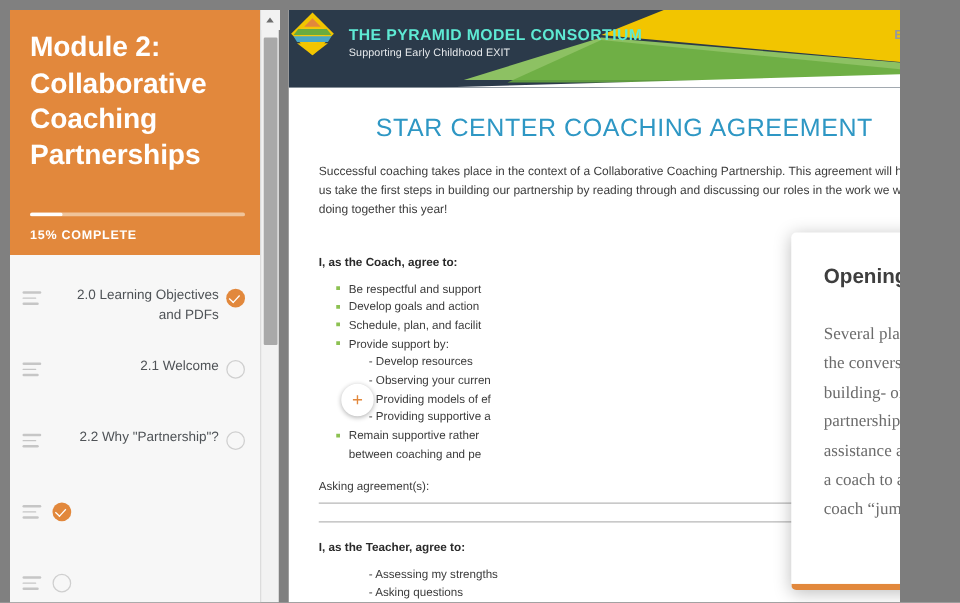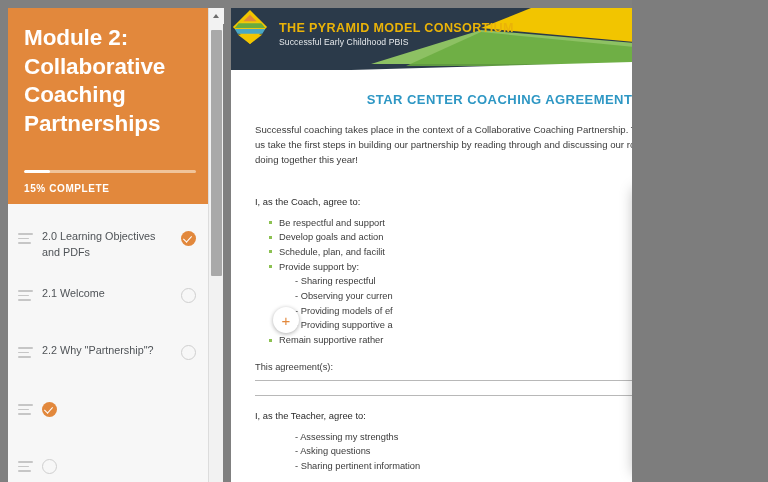--- a/index.html
+++ b/index.html
@@ -4,21 +4,21 @@
 <style>
   * { box-sizing: border-box; margin: 0; padding: 0; }
   html, body {
     width: 768px; height: 482px;
     overflow: hidden;
     background: #7d7d7d;
     font-family: "Liberation Sans", sans-serif;
   }
   #app {
     position: relative;
-    width: 632px; height: 482px;
+    width: 720px; height: 482px;
     background: #808080;
     overflow: hidden;
   }
 
   
   #sidebar {
     position: absolute;
     left: 8px; top: 8px;
     width: 200px; height: 474px;
     background: #f7f7f7;
@@ -87,20 +87,21 @@
   }
   .lesson-icon i:nth-child(1) { width: 15px; }
   .lesson-icon i:nth-child(2) { width: 11px; }
   .lesson-icon i:nth-child(3) { width: 13px; }
   .lesson-label {
     flex: 1 1 auto;
     font-size: 10.8px;
     color: #4f5357;
     line-height: 1.45;
     padding-right: 6px;
+    text-align: right;
   }
   .lesson-status {
     flex: 0 0 15px;
     width: 15px; height: 15px;
     border-radius: 50%;
     margin-top: 2px;
   }
   .lesson-status.done {
     background: #e2883c;
     position: relative;
@@ -170,21 +171,21 @@
   #logo {
     position: absolute;
     left: 16px; top: 11px;
     width: 38px; height: 38px;
   }
   #brand {
     position: absolute;
     left: 48px; top: 13px;
   }
   #brand-name {
-    color: #eab308;
+    color: #5eead4;
     font-size: 12.6px;
     font-weight: bold;
     letter-spacing: 0.35px;
   }
   #brand-tag {
     color: #e6e9ec;
     font-size: 8.6px;
     margin-top: 2px;
     letter-spacing: 0.1px;
   }
@@ -201,34 +202,34 @@
 
   
   #doc {
     position: relative;
     padding: 22px 24px 0 24px;
     height: 412px;
   }
   #doc-title {
     text-align: center;
     color: #2e97c4;
-    font-size: 13px;
-    font-weight: bold;
+    font-size: 20px;
+    font-weight: normal;
     letter-spacing: 0.45px;
     margin-bottom: 16px;
   }
   #doc-intro {
     font-size: 9.6px;
     color: #3b3b3b;
     line-height: 1.55;
     margin-bottom: 28px;
   }
   .doc-role {
     font-size: 9.4px;
-    font-weight: normal;
+    font-weight: bold;
     color: #2a2a2a;
     margin-bottom: 9px;
   }
   .doc-bullets { list-style: none; padding-left: 14px; }
   .doc-bullets li {
     font-size: 9.3px;
     color: #3b3b3b;
     line-height: 1.58;
     position: relative;
     padding-left: 10px;
@@ -395,44 +396,45 @@
         <polygon points="20,6 33,19 20,31 7,19" fill="#ffffff" opacity="0.06"></polygon>
         <polygon points="20,5 30,15 10,15" fill="#f2c500"></polygon>
         <polygon points="20,7 27,14 13,14" fill="#e2883c"></polygon>
         <polygon points="8,16 32,16 36,21 4,21" fill="#6aab3f"></polygon>
         <polygon points="4,22 36,22 33,27 7,27" fill="#4aa7c4"></polygon>
         <polygon points="7,28 33,28 20,38" fill="#f2c500"></polygon>
       </svg>
 
       <div id="brand">
         <div id="brand-name">THE PYRAMID MODEL CONSORTIUM</div>
-        <div id="brand-tag">Successful Early Childhood PBIS</div>
+        <div id="brand-tag">Supporting Early Childhood EXIT</div>
       </div>
 
       <div id="exit-course">EXIT COURSE</div>
     </div>
 
     <div id="doc">
       <div id="doc-title">STAR CENTER COACHING AGREEMENT</div>
       <div id="doc-intro">Successful coaching takes place in the context of a Collaborative Coaching Partnership.  This agreement will help us take the first steps in building our partnership by reading through and discussing our roles in the work we will be doing together this year!</div>
 
       <div class="doc-role">I, as the Coach, agree to:</div>
       <ul class="doc-bullets" id="coach-list">
           <li class="b">Be respectful and support</li>
           <li class="b">Develop goals and action </li>
           <li class="b">Schedule, plan, and facilit</li>
           <li class="b">Provide support by:</li>
-          <li class="sub">- Sharing respectful</li>
+          <li class="sub">- Develop resources</li>
           <li class="sub">- Observing your curren</li>
           <li class="sub">- Providing models of ef</li>
           <li class="sub">- Providing supportive a</li>
           <li class="b">Remain supportive rather</li>
+          <li class="" style="padding-left: 10px;">between coaching and pe</li>
         </ul>
 
-      <div id="other-label">This agreement(s):</div>
+      <div id="other-label">Asking agreement(s):</div>
       <div class="rule"></div>
       <div class="rule"></div>
 
       <div class="doc-role">I, as the Teacher, agree to:</div>
       <ul class="doc-bullets" id="teacher-list">
           <li class="sub">- Assessing my strengths</li>
           <li class="sub">- Asking questions</li>
           <li class="sub">- Sharing pertinent information</li>
         </ul>
 

